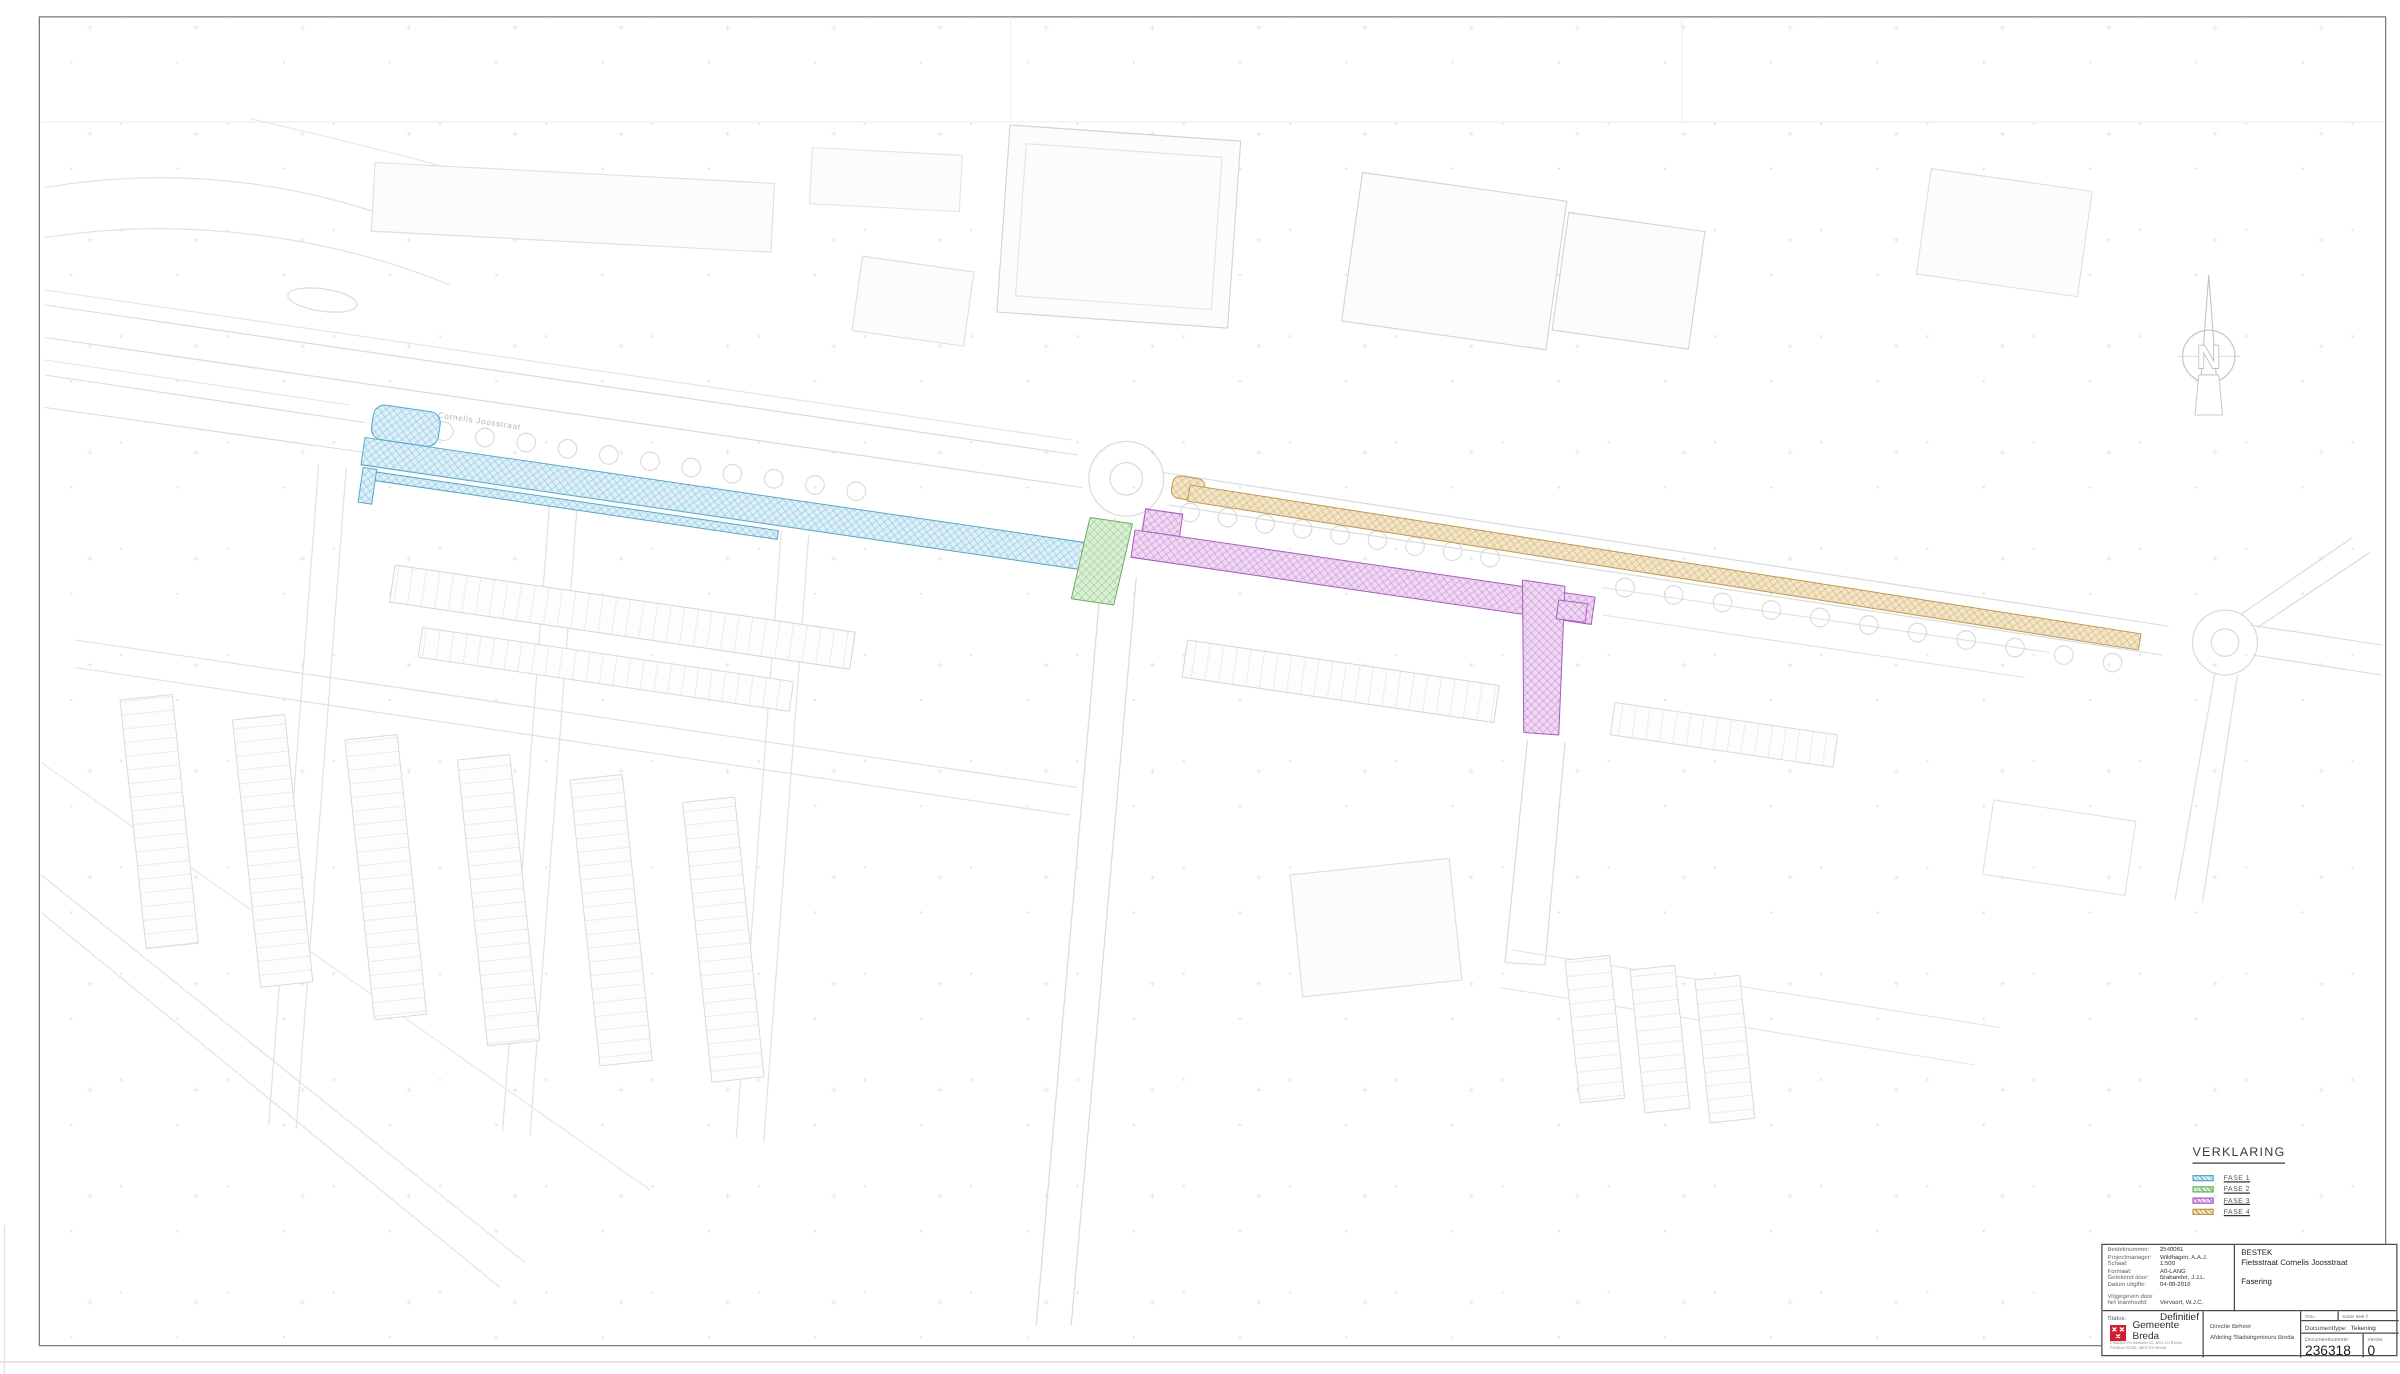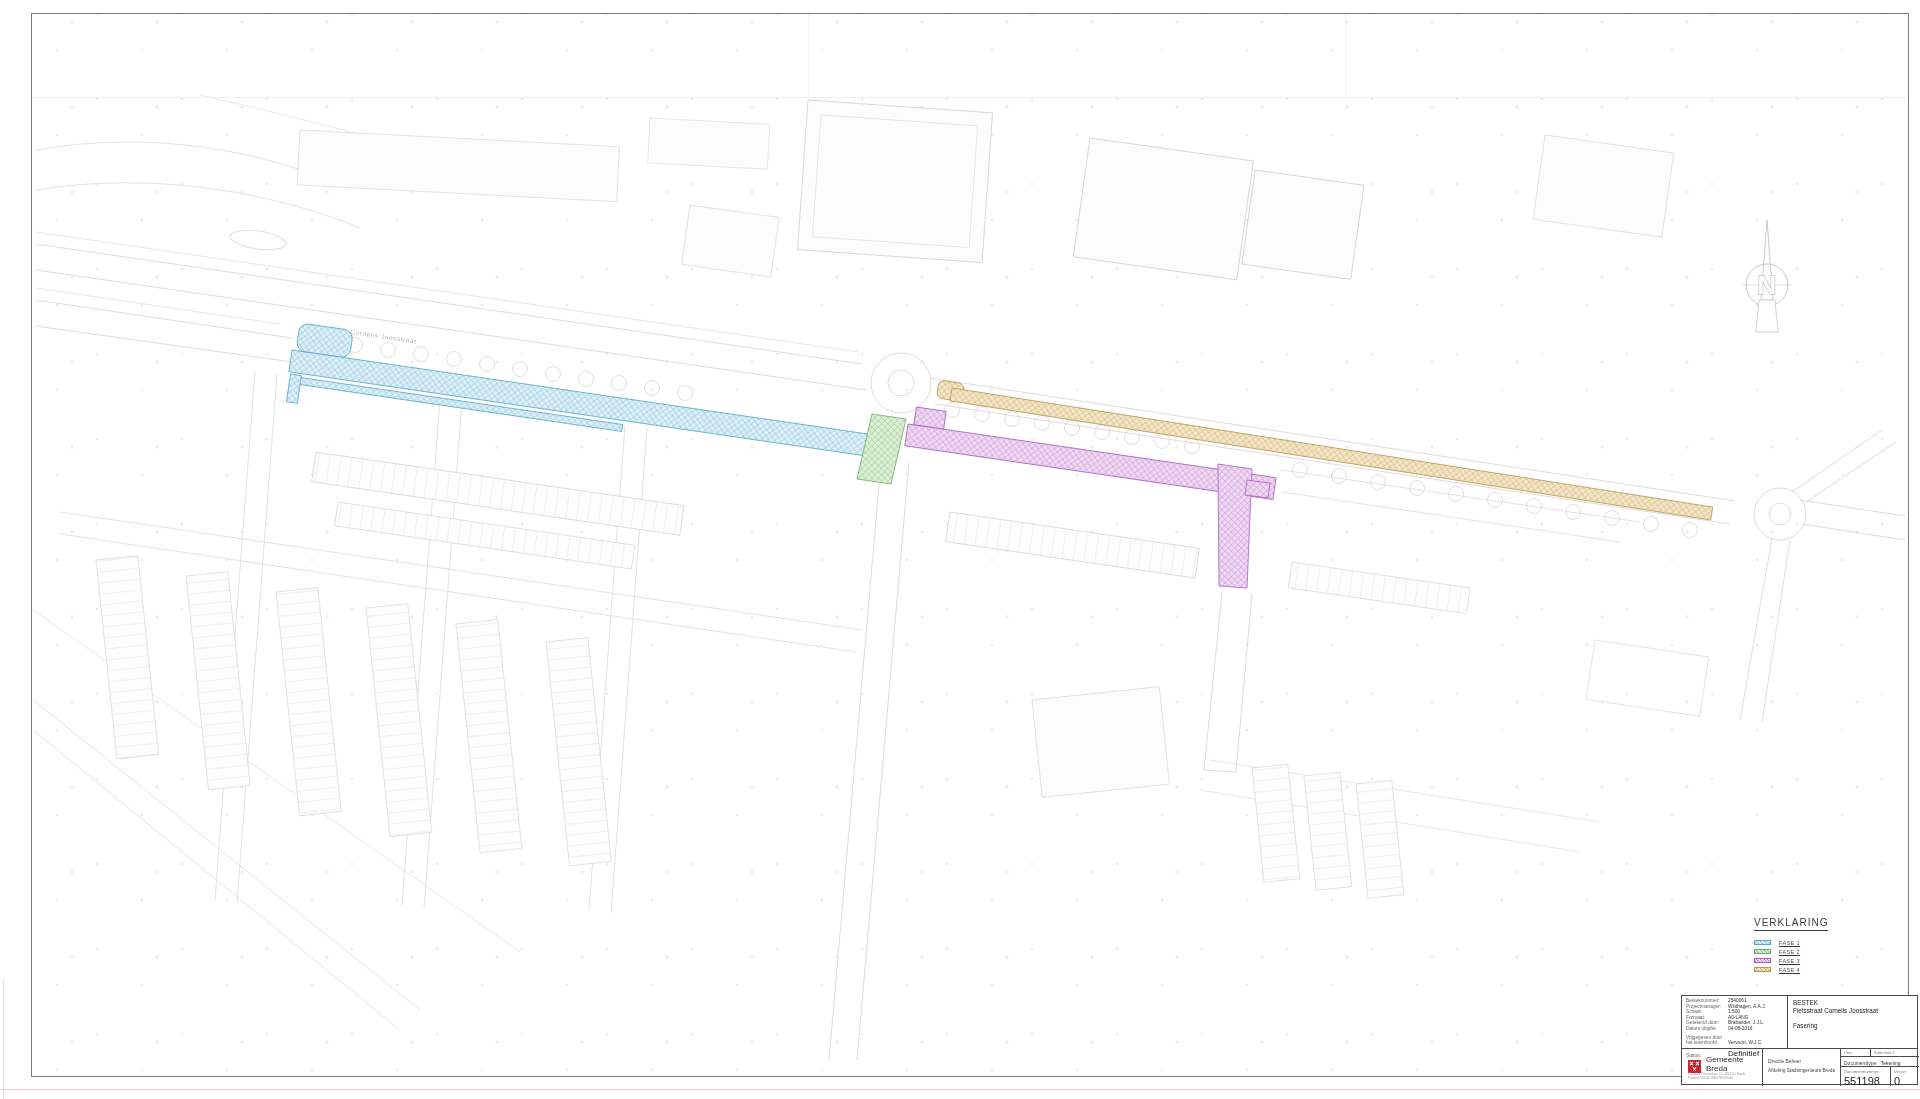--- a/index.html
+++ b/index.html
@@ -355,21 +355,21 @@
     <div class="tb-doc">
       <div class="doc-meta">
         <div class="doc-meta-l">Omv.</div>
         <div class="doc-meta-r">Kader deel 2</div>
       </div>
       <div class="doc-type">
         <span>Documenttype:</span><b>Tekening</b>
       </div>
       <div class="doc-num">
         <div class="doc-small-label">Documentnummer:</div>
-        <div class="doc-big">551198</div>
+        <div class="doc-big">236318</div>
       </div>
       <div class="doc-ver">
         <div class="doc-small-label">Versie:</div>
         <div class="doc-big">0</div>
       </div>
     </div>
   </div>
 </div>
 
 </body></html>

